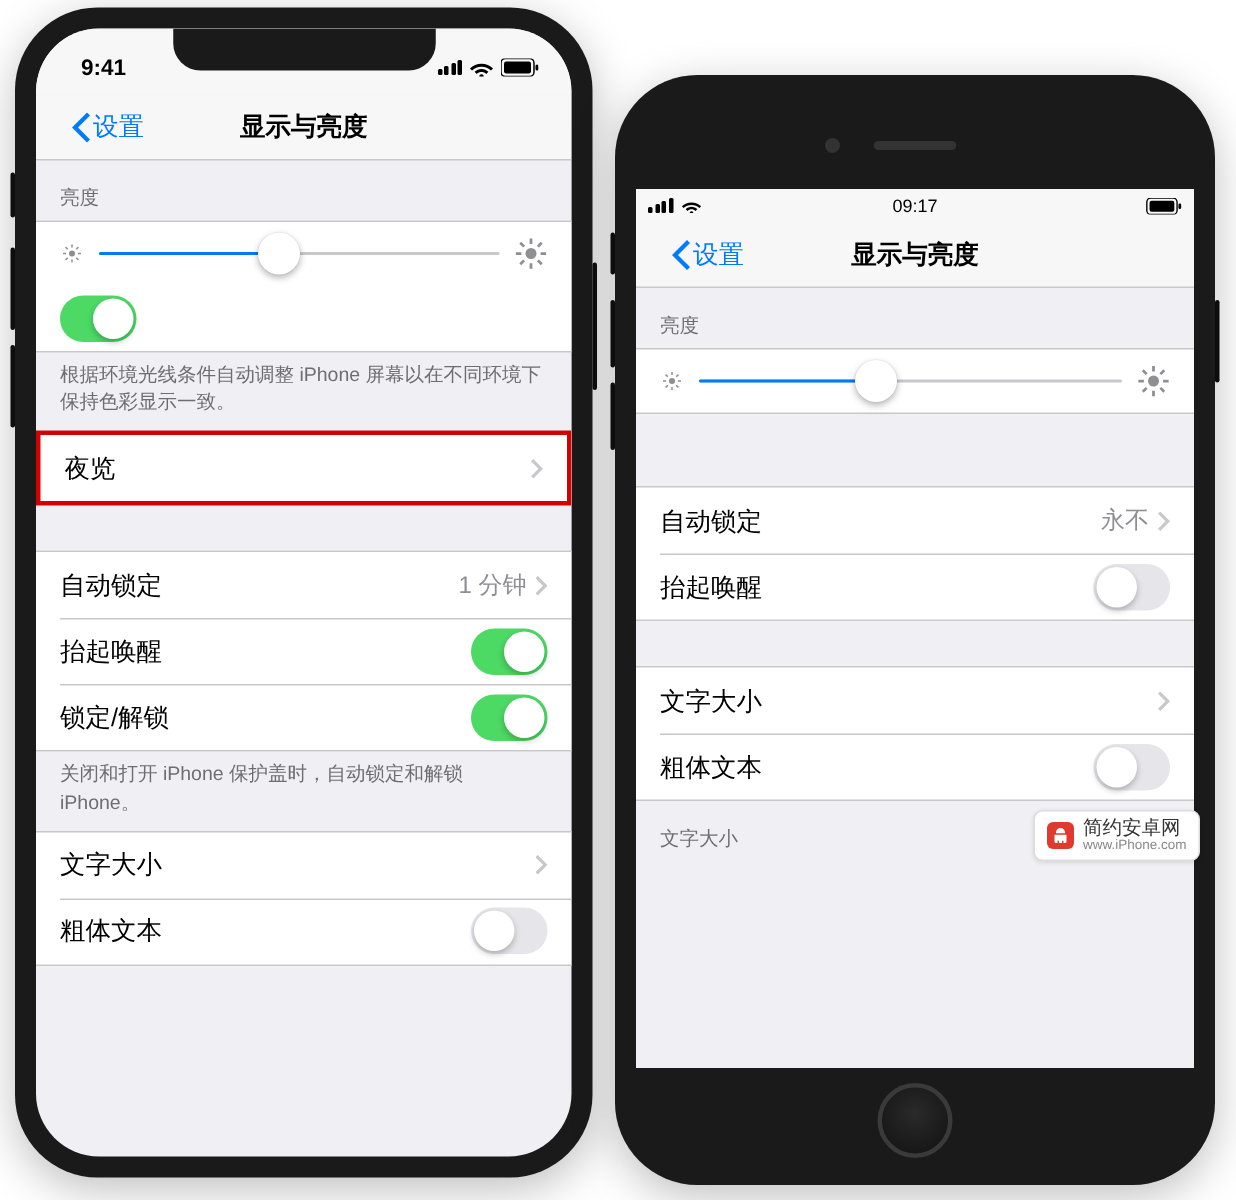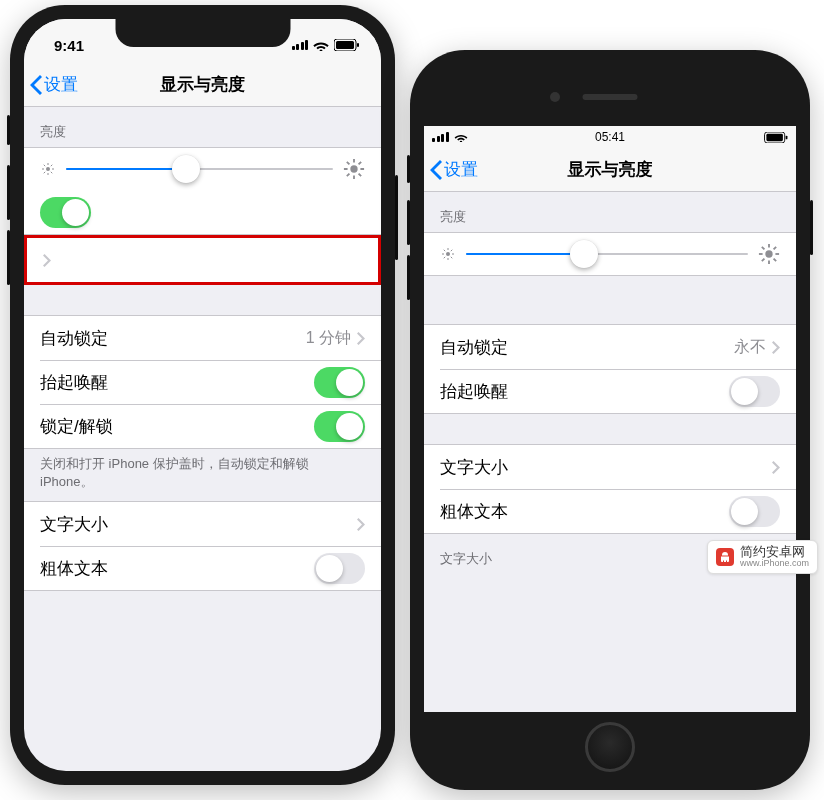--- a/index.html
+++ b/index.html
@@ -101,21 +101,21 @@
   .wifi-ico svg, .batt-ico svg { display: block; }
 
   
   .navbar {
     height: 44px; background: #f7f7f7;
     border-bottom: 1px solid #c8c7cc;
     display: flex; align-items: center; position: relative;
   }
   .nav-back {
     color: #007aff; font-size: 17px; display: flex; align-items: center;
-    padding-left: 6px;
+    padding-left: 24px;
   }
   .nav-back svg { margin-right: 2px; }
   .nav-title {
     position: absolute; left: 0; right: 0; text-align: center;
     font-size: 17px; font-weight: 600; color: #000;
     pointer-events: none;
   }
 
   
   .content { background: #efeff4; }
@@ -182,21 +182,21 @@
   }
   .toggle.on .knob { right: 2px; }
   .toggle.off .knob { left: 2px; }
 
   
   .gap-sm { height: 18px; }
   .gap-md { height: 30px; }
 
   
   .watermark {
-    position: absolute; right: 6px; bottom: 6px;
+    position: absolute; right: 24px; bottom: 6px;
     background: #fff; border: 1px solid #ddd; border-radius: 6px;
     padding: 4px 8px; display: flex; align-items: center; gap: 6px;
     font-size: 13px; color: #333;
     box-shadow: 0 1px 3px rgba(0,0,0,.1);
   }
   .watermark .wm-ico {
     width: 18px; height: 18px; background: #e03a2f; border-radius: 4px;
     display: flex; align-items: center; justify-content: center;
   }
   .watermark .wm-ico svg { display:block; }
@@ -289,24 +289,26 @@
                   </g>
                 </svg>
             </span>
           </div>
           <div class="row">
             <div class="toggle on">
                 <div class="knob"></div>
               </div>
           </div>
         </div>
+        <div class="section-footer">根据环境光线条件自动调整 iPhone 屏幕以在不同环境下保持色彩显示一致。</div>
 
         <div class="hl-wrap">
           <div class="group hl">
             <div class="row">
+              <span class="label">夜览</span>
               <span class="chev">
                   <svg width="8" height="13" viewBox="0 0 8 13">
                     <path fill="#c7c7cc" d="M0 1.5L1.5 0 8 6.5 1.5 13 0 11.5 5 6.5z"></path>
                   </svg>
                 </span>
             </div>
           </div>
         </div>
 
         <div class="gap-md"></div>
@@ -374,21 +376,21 @@
               <span></span>
               <span></span>
               <span></span>
             </span>
           <span class="wifi-ico">
             <svg width="14" height="10" viewBox="0 0 16 12">
                 <path fill="#000" d="M8 10.5a1.5 1.5 0 100 3 1.5 1.5 0 000-3zm0-3.5c-1.8 0-3.4.7-4.6 1.9l1.4 1.4C5.7 9.4 6.8 9 8 9s2.3.4 3.2 1.3l1.4-1.4C11.4 7.7 9.8 7 8 7zm0-3.5c-3 0-5.7 1.2-7.7 3.1l1.4 1.4C3.3 6.4 5.5 5.5 8 5.5s4.7.9 6.3 2.5l1.4-1.4C13.7 4.7 11 3.5 8 3.5z"></path>
               </svg>
           </span>
         </span>
-        <span style="position:absolute;left:0;right:0;text-align:center;">05:41</span>
+        <span style="position:absolute;left:0;right:0;text-align:center;">09:17</span>
         <span class="sb-right-icons">
           <span class="batt-ico">
             <svg width="24" height="11" viewBox="0 0 25 12">
                 <rect x="0" y="0" width="22" height="12" rx="3" fill="none" stroke="#000" stroke-width="1"></rect>
                 <rect x="2" y="2" width="18" height="8" rx="1.5" fill="#000"></rect>
                 <rect x="23" y="4" width="2" height="4" rx="1" fill="#000"></rect>
               </svg>
           </span>
         </span>
       </div>

